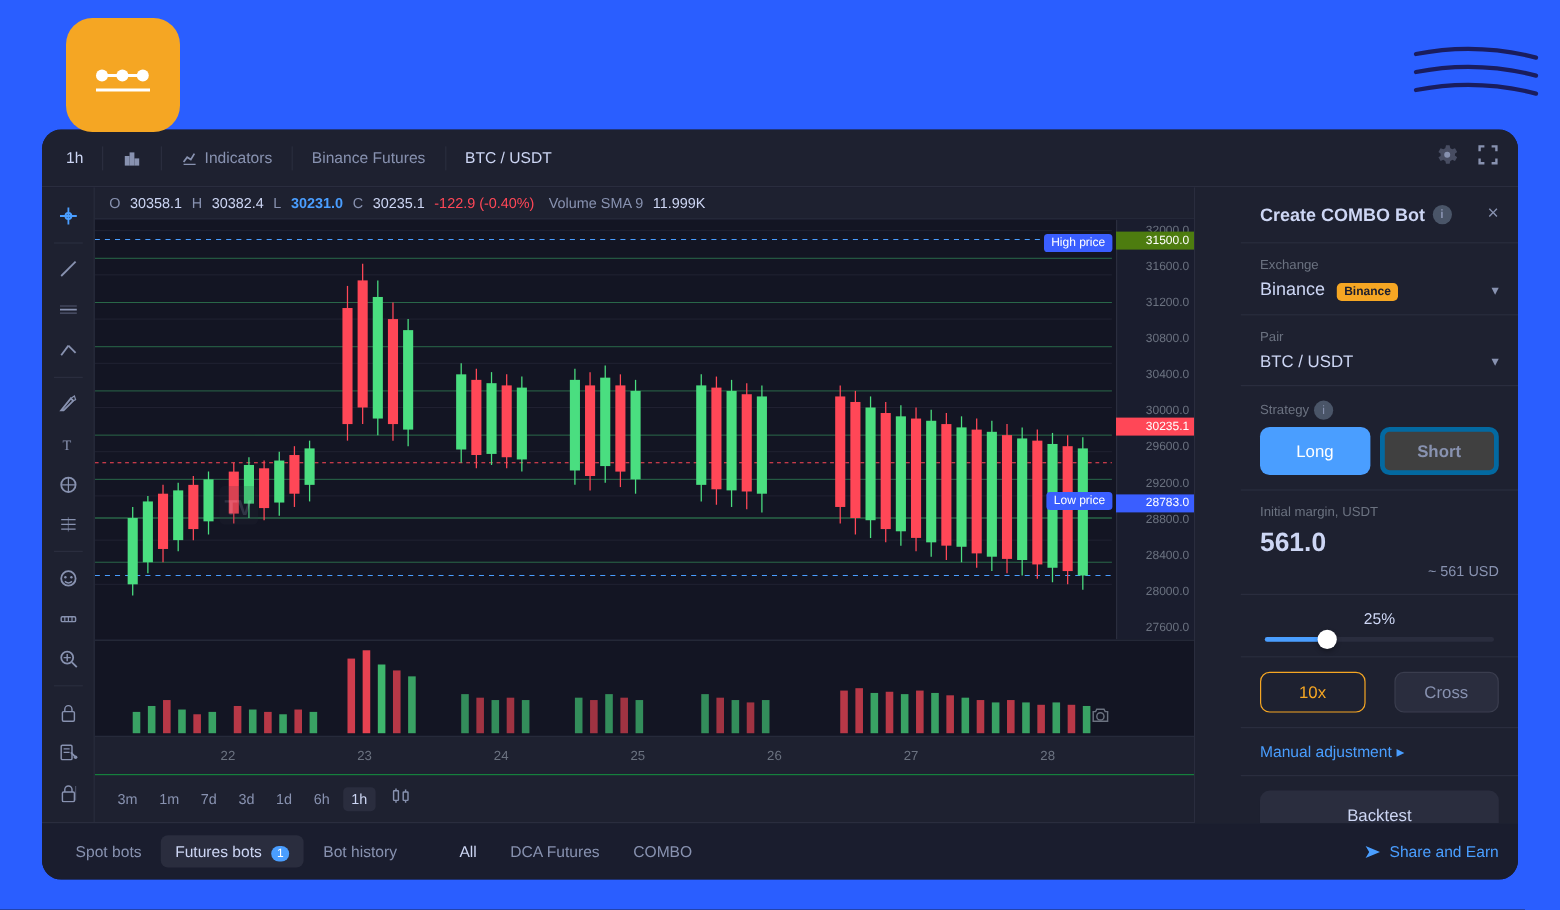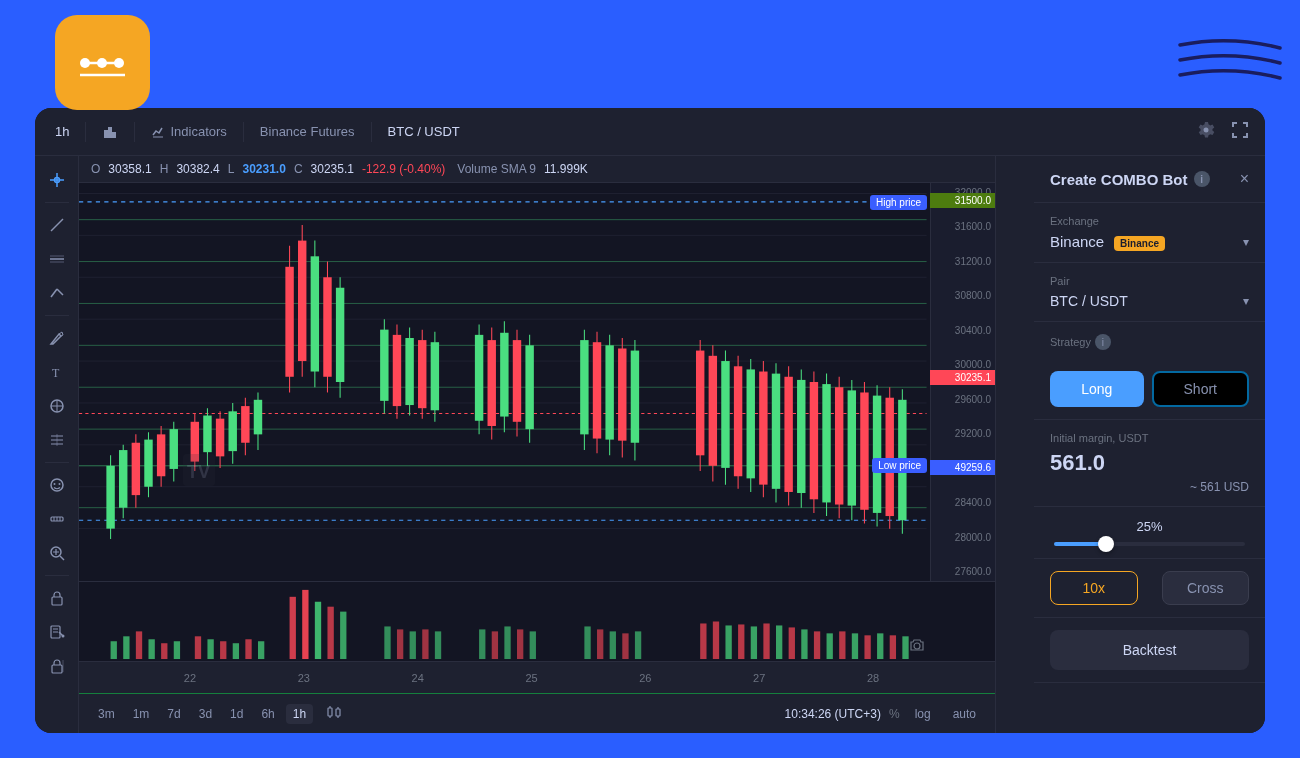--- a/index.html
+++ b/index.html
@@ -391,30 +391,30 @@
     }
     .strategy-btn {
       flex: 1;
       padding: 8px;
       border-radius: 8px;
       font-size: 14px;
       font-weight: 500;
       cursor: pointer;
       text-align: center;
       border: none;
-      margin-top: 15px;
     }
     .strategy-btn.long {
       background: #4a9eff;
       color: white;
     }
     .strategy-btn.short {
-      background: #000000;
-      color: #8892b0;
-      border: 2px solid #0369a1;
+      background: #404040;
+      color: #8892b0;
+      border: 4px solid #0369a1;
+      font-weight: bold;
     }
 
     
     .margin-value {
       font-size: 22px;
       color: #cdd6f4;
       font-weight: 600;
       margin-bottom: 4px;
     }
     .approx-value {
@@ -906,21 +906,21 @@
           <span class="price-label">28800.0</span>
           <span class="price-label">28400.0</span>
           <span class="price-label">28000.0</span>
           <span class="price-label">27600.0</span>
         </div>
 
         <div style="position:absolute;top:12px;right:68px;background:#3a5eff;color:white;font-size:10px;padding:2px 6px;border-radius:3px;white-space:nowrap;">High price</div>
         <div style="position:absolute;top:10px;right:0;background:#4d7c0f;color:white;font-size:10px;padding:2px 4px;width:65px;text-align:right;">31500.0</div>
 
         <div style="position:absolute;bottom:108px;right:68px;background:#3a5eff;color:white;font-size:10px;padding:2px 6px;border-radius:3px;white-space:nowrap;">Low price</div>
-        <div style="position:absolute;bottom:106px;right:0;background:#3a5eff;color:white;font-size:10px;padding:2px 4px;width:65px;text-align:right;">49259.6</div>
+        <div style="position:absolute;bottom:106px;right:0;background:#3a5eff;color:white;font-size:10px;padding:2px 4px;width:65px;text-align:right;">28783.0</div>
 
         <div style="position:absolute;top:47%;right:0;background:#ff4757;color:white;font-size:10px;padding:2px 4px;width:65px;text-align:right;">30235.1</div>
       </div>
 
       <div class="volume-area">
         <svg width="100%" height="100%" viewBox="0 0 870 80" preserveAspectRatio="none" xmlns="http://www.w3.org/2000/svg">
 
           <rect x="30" y="60" width="6" height="18" fill="#4ade80" opacity="0.7"></rect>
           <rect x="42" y="55" width="6" height="23" fill="#4ade80" opacity="0.7"></rect>
           <rect x="54" y="50" width="6" height="28" fill="#ff4757" opacity="0.7"></rect>
@@ -1003,26 +1003,20 @@
         <div style="margin-left:8px;">
           <svg width="18" height="18" viewBox="0 0 18 18" fill="none">
             <rect x="3" y="5" width="4" height="8" rx="0.5" stroke="#8892b0" stroke-width="1.2"></rect>
             <line x1="5" y1="3" x2="5" y2="5" stroke="#8892b0" stroke-width="1.2"></line>
             <line x1="5" y1="13" x2="5" y2="15" stroke="#8892b0" stroke-width="1.2"></line>
             <rect x="11" y="6" width="4" height="7" rx="0.5" stroke="#8892b0" stroke-width="1.2"></rect>
             <line x1="13" y1="4" x2="13" y2="6" stroke="#8892b0" stroke-width="1.2"></line>
             <line x1="13" y1="13" x2="13" y2="15" stroke="#8892b0" stroke-width="1.2"></line>
           </svg>
         </div>
-        <div class="bottom-right">
-          <span class="time-clock">10:34:26 (UTC+3)</span>
-          <span style="color:#6b7280;">%</span>
-          <span class="time-btn">log</span>
-          <span class="time-btn">auto</span>
-        </div>
       </div>
 
     </div>
 
     <div class="right-panel">
 
       <div class="right-panel-header">
         <div class="right-panel-title">
           <span>Create COMBO Bot</span>
           <div class="info-icon">i</div>
@@ -1072,22 +1066,47 @@
           <div class="slider-fill" style="width:27%;"></div>
           <div class="slider-thumb"></div>
         </div>
       </div>
 
       <div class="leverage-row">
         <button class="leverage-btn active">10x</button>
         <button class="leverage-btn inactive">Cross</button>
       </div>
 
+      <div class="manual-adj">
+        <div class="manual-adj-link">
+          <span>Manual adjustment</span>
+          <span>▸</span>
+        </div>
+      </div>
 
       <div class="backtest-section">
         <button class="backtest-btn">Backtest</button>
       </div>
 
     </div>
   </div>
 
+  <div class="bottom-tabs">
+    <div class="tab-btn">Spot bots</div>
+    <div class="tab-btn active">
+      <span>Futures bots</span>
+      <span class="tab-badge">1</span>
+    </div>
+    <div class="tab-btn">Bot history</div>
+    <div class="filter-tabs">
+      <div class="filter-tab active">All</div>
+      <div class="filter-tab">DCA Futures</div>
+      <div class="filter-tab">COMBO</div>
+    </div>
+    <div class="share-btn">
+      <svg width="16" height="16" viewBox="0 0 16 16" fill="none">
+        <path d="M14 8 L2 3 L5 8 L2 13 Z" fill="#4a9eff"></path>
+      </svg>
+      <span>Share and Earn</span>
+    </div>
+  </div>
 
 </div>
 
 </body></html>

